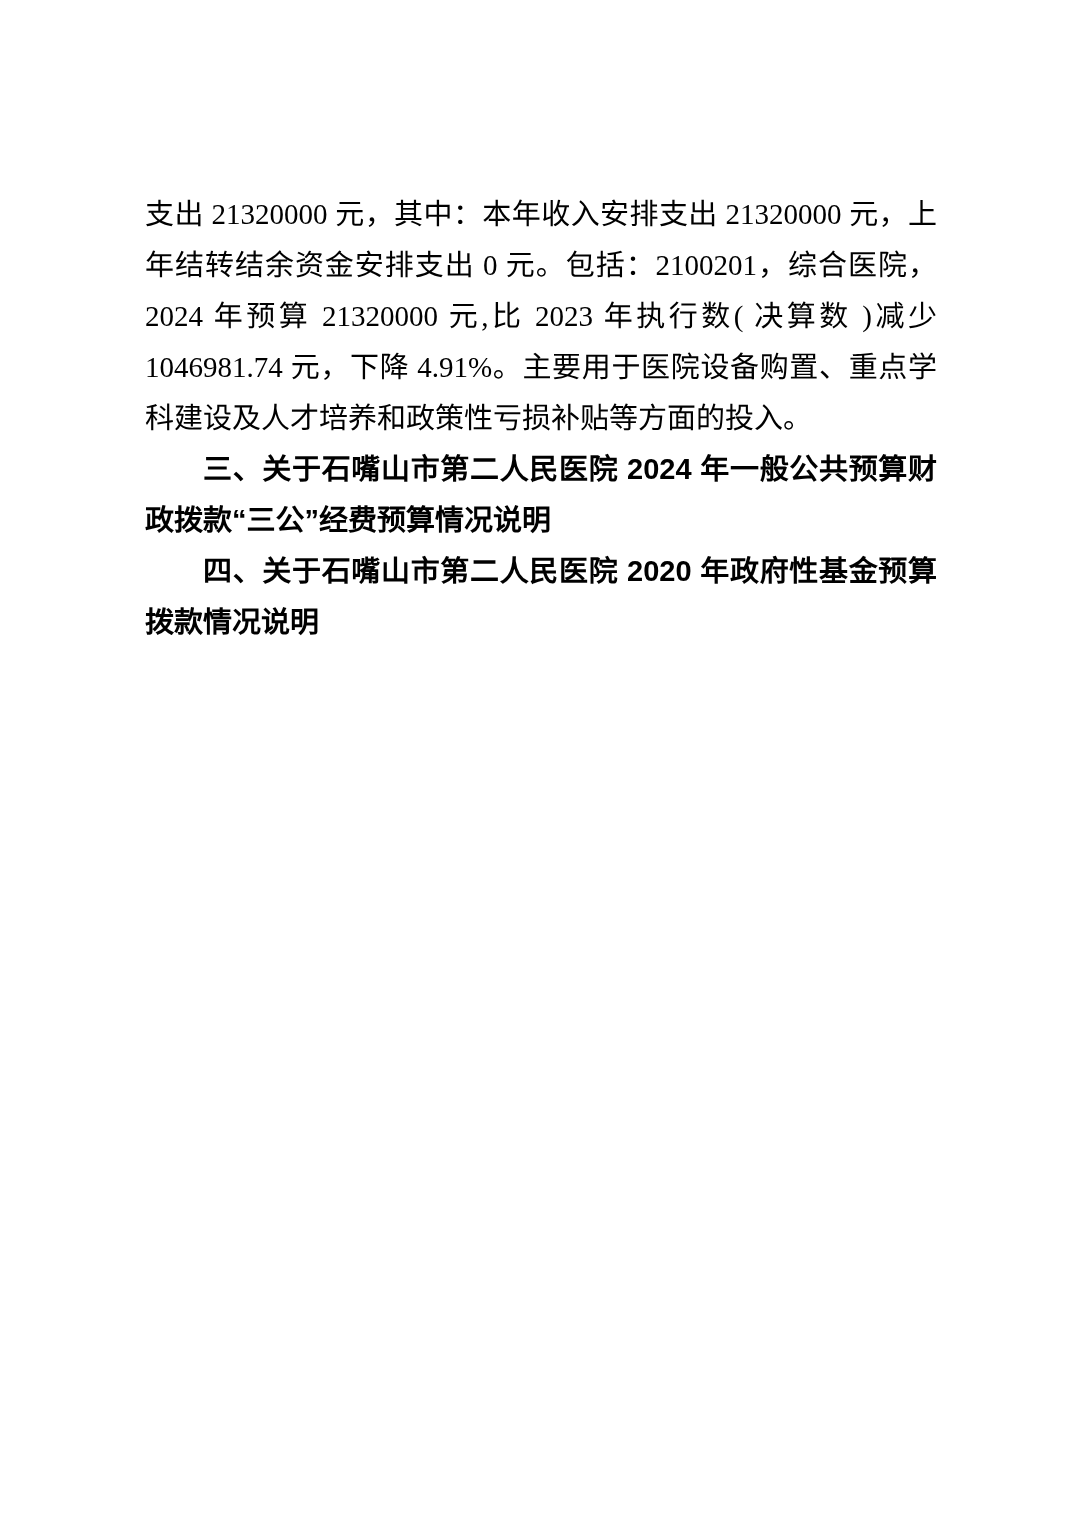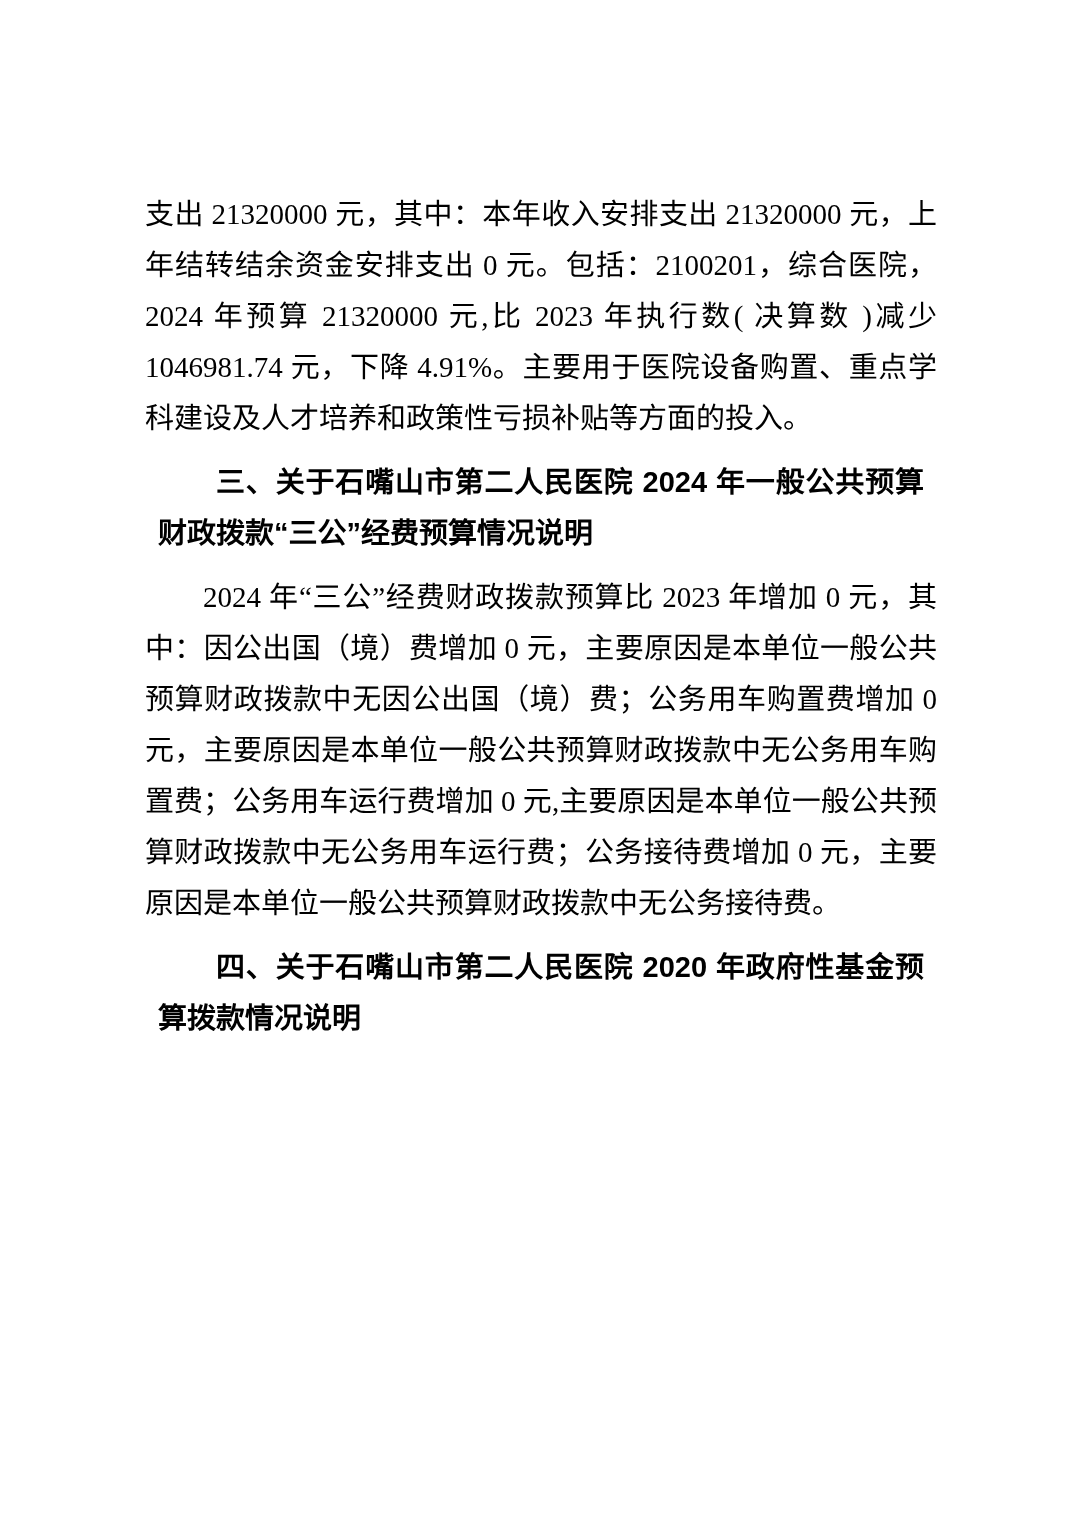--- a/index.html
+++ b/index.html
@@ -26,21 +26,21 @@
     text-align: justify;
   }
   .para {
     margin: 0;
     padding: 0;
   }
   .para.indent {
     text-indent: 2em;
   }
   .heading {
-    margin: 13px;
+    margin: 0;
     padding: 0;
     font-family: "Liberation Sans", "DejaVu Sans", sans-serif;
     font-weight: 700;
     font-size: 29px;
     line-height: 51px;
     text-indent: 2em;
     text-align: justify;
     color: #000000;
   }
   .footer {
@@ -57,18 +57,17 @@
     margin-left: 47px;
   }
 </style>
 </head>
 <body>
 
 <div class="page">
   <div class="content">
     <p class="para">支出 21320000 元，其中：本年收入安排支出 21320000 元，上年结转结余资金安排支出 0 元。包括：2100201，综合医院，2024 年预算 21320000 元,比 2023 年执行数( 决算数 )减少 1046981.74 元，下降 4.91%。主要用于医院设备购置、重点学科建设及人才培养和政策性亏损补贴等方面的投入。</p>
     <p class="heading">三、关于石嘴山市第二人民医院 2024 年一般公共预算财政拨款“三公”经费预算情况说明</p>
-    <p class="para indent">2024 年“三公”经费财政拨款预算比 2023 年增加 0 元，其中：因公出国（境）费增加 0 元，主要原因是本单位一般公共预算财政拨款中无因公出国（境）费；公务用车购置费增加 0 元，主要原因是本单位一般公共预算财政拨款中无公务用车购置费；公务用车运行费增加 0 元,主要原因是本单位一般公共预算财政拨款中无公务用车运行费；公务接待费增加 0 元，主要原因是本单位一般公共预算财政拨款中无公务接待费。</p>
     <p class="heading">四、关于石嘴山市第二人民医院 2020 年政府性基金预算拨款情况说明</p>
   </div>
 
   <div class="footer">— 17 —</div>
 </div>
 
 </body></html>

